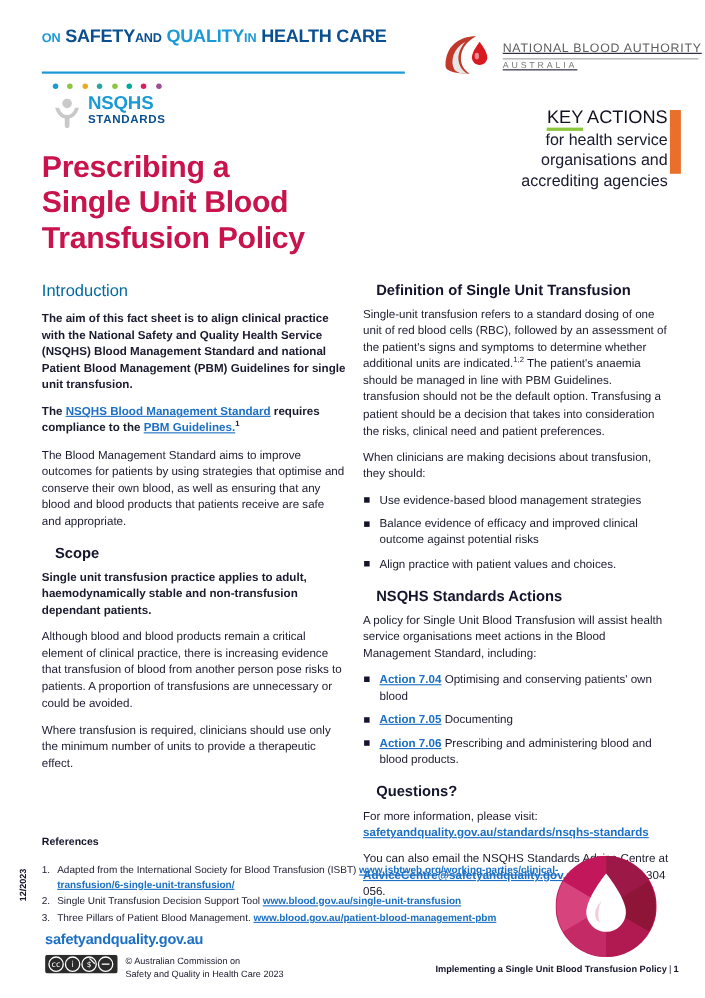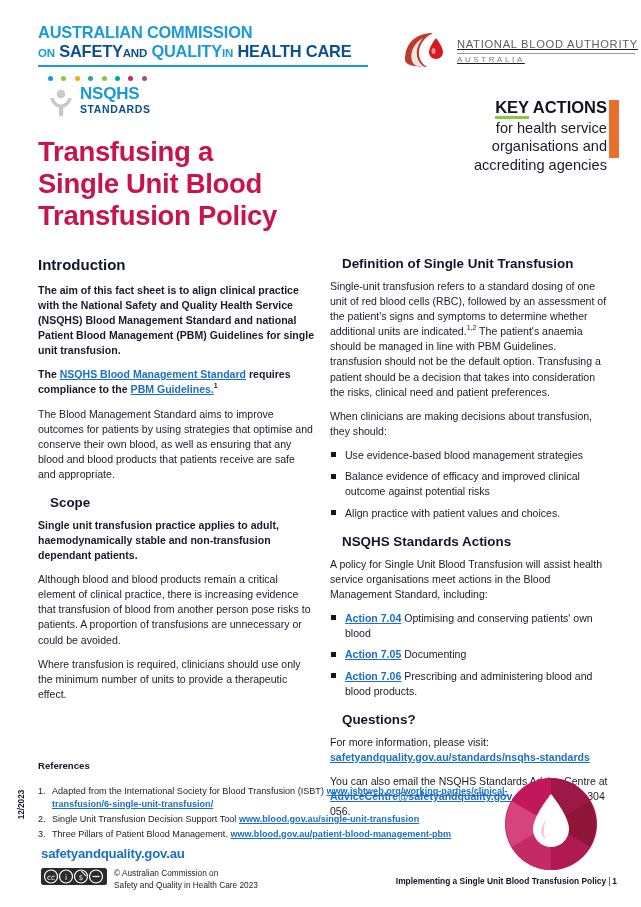--- a/index.html
+++ b/index.html
@@ -44,38 +44,38 @@
   .nba-t1{font-size:11.2px;letter-spacing:0.7px;color:#5c5c5c;line-height:1.15;white-space:nowrap;}
   .nba-rule{width:178px;height:1px;background:#9a9a9a;margin:2.5px 0 2px 0;}
   .nba-t2{font-size:8px;letter-spacing:2.6px;color:#7a7a7a;line-height:1;}
 
   
   .keyactions{
     position:absolute;right:34px;top:98px;width:215px;
     text-align:right;
   }
   .ka-bar{position:absolute;right:-12px;top:2px;width:10px;height:58px;background:#e8702a;}
-  .ka-title{font-size:16.5px;font-weight:bold;color:#111122;line-height:1.2;}
+  .ka-title{font-size:16.5px;font-weight:normal;color:#111122;line-height:1.2;}
   .ka-title .kw{border-bottom:3px solid #8cc63f;padding-bottom:0px;}
   .ka-sub{font-size:14.6px;color:#1a1a2e;line-height:1.28;margin-top:1px;font-weight:normal;}
 
   
   .doctitle{
     position:absolute;left:38px;top:136px;width:330px;
     font-size:27.5px;font-weight:bold;color:#c8134c;
     line-height:1.17;letter-spacing:-0.3px;
   }
 
   
   .col{position:absolute;top:256px;}
   .col-left{left:38px;width:276px;}
   .col-right{left:330px;width:280px;}
 
   h2.sec-pink{
-    font-size:15px;font-weight:bold;color:#0f172a;
+    font-size:15px;font-weight:normal;color:#0369a1;
     margin:0 0 9px 0;line-height:1.2;
   }
   h2.sec-dark{
     font-size:13.4px;font-weight:bold;color:#14142b;
     margin:13px 0 7px 0;line-height:1.2;padding-left:12px;
   }
   h2.sec-dark.first{margin-top:0;}
   p{
     font-size:10.55px;line-height:1.43;margin:0 0 9px 0;color:#1a1a2e;
   }
@@ -133,21 +133,20 @@
   }
 </style>
 </head>
 <body>
 
 <div class="page">
 
   <div class="header">
 
     <div class="acs-wordmark">
-      <div class="acs-line1">AUSTRALIAN COMMISSION</div>
       <div class="acs-line2"><span class="sm lt">ON</span> <span class="dk">SAFETY</span><span class="sm dk">AND</span> <span class="lt">QUALITY</span><span class="sm lt">IN</span> <span class="dk">HEALTH CARE</span></div>
       <div class="acs-rule"></div>
     </div>
 
     <div class="nsqhs">
       <div class="dots">
           <i style="background: rgb(27, 154, 214);"></i>
           <i style="background: rgb(142, 198, 63);"></i>
           <i style="background: rgb(240, 168, 30);"></i>
           <i style="background: rgb(46, 163, 163);"></i>
@@ -186,21 +185,21 @@
     <div class="ka-bar"></div>
     <div class="ka-title"><span class="kw">KEY</span><span> ACTIONS</span></div>
     <div class="ka-sub">
       <div>for health service</div>
       <div>organisations and</div>
       <div>accrediting agencies</div>
     </div>
   </div>
 
   <div class="doctitle">
-    <div>Transfusing a</div>
+    <div>Prescribing a</div>
     <div>Single Unit Blood</div>
     <div>Transfusion Policy</div>
   </div>
 
   <div class="col col-left">
     <h2 class="sec-pink">Introduction</h2>
     <p class="bold">The aim of this fact sheet is to align clinical practice with the National Safety and Quality Health Service (NSQHS) Blood Management Standard and national Patient Blood Management (PBM) Guidelines for single unit transfusion.</p>
     <p class="bold"><span>The </span><a class="lnk" href="#">NSQHS Blood Management Standard</a><span> requires compliance to the </span><a class="lnk" href="#">PBM Guidelines.</a><sup>1</sup></p>
     <p>The Blood Management Standard aims to improve outcomes for patients by using strategies that optimise and conserve their own blood, as well as ensuring that any blood and blood products that patients receive are safe and appropriate.</p>
 

